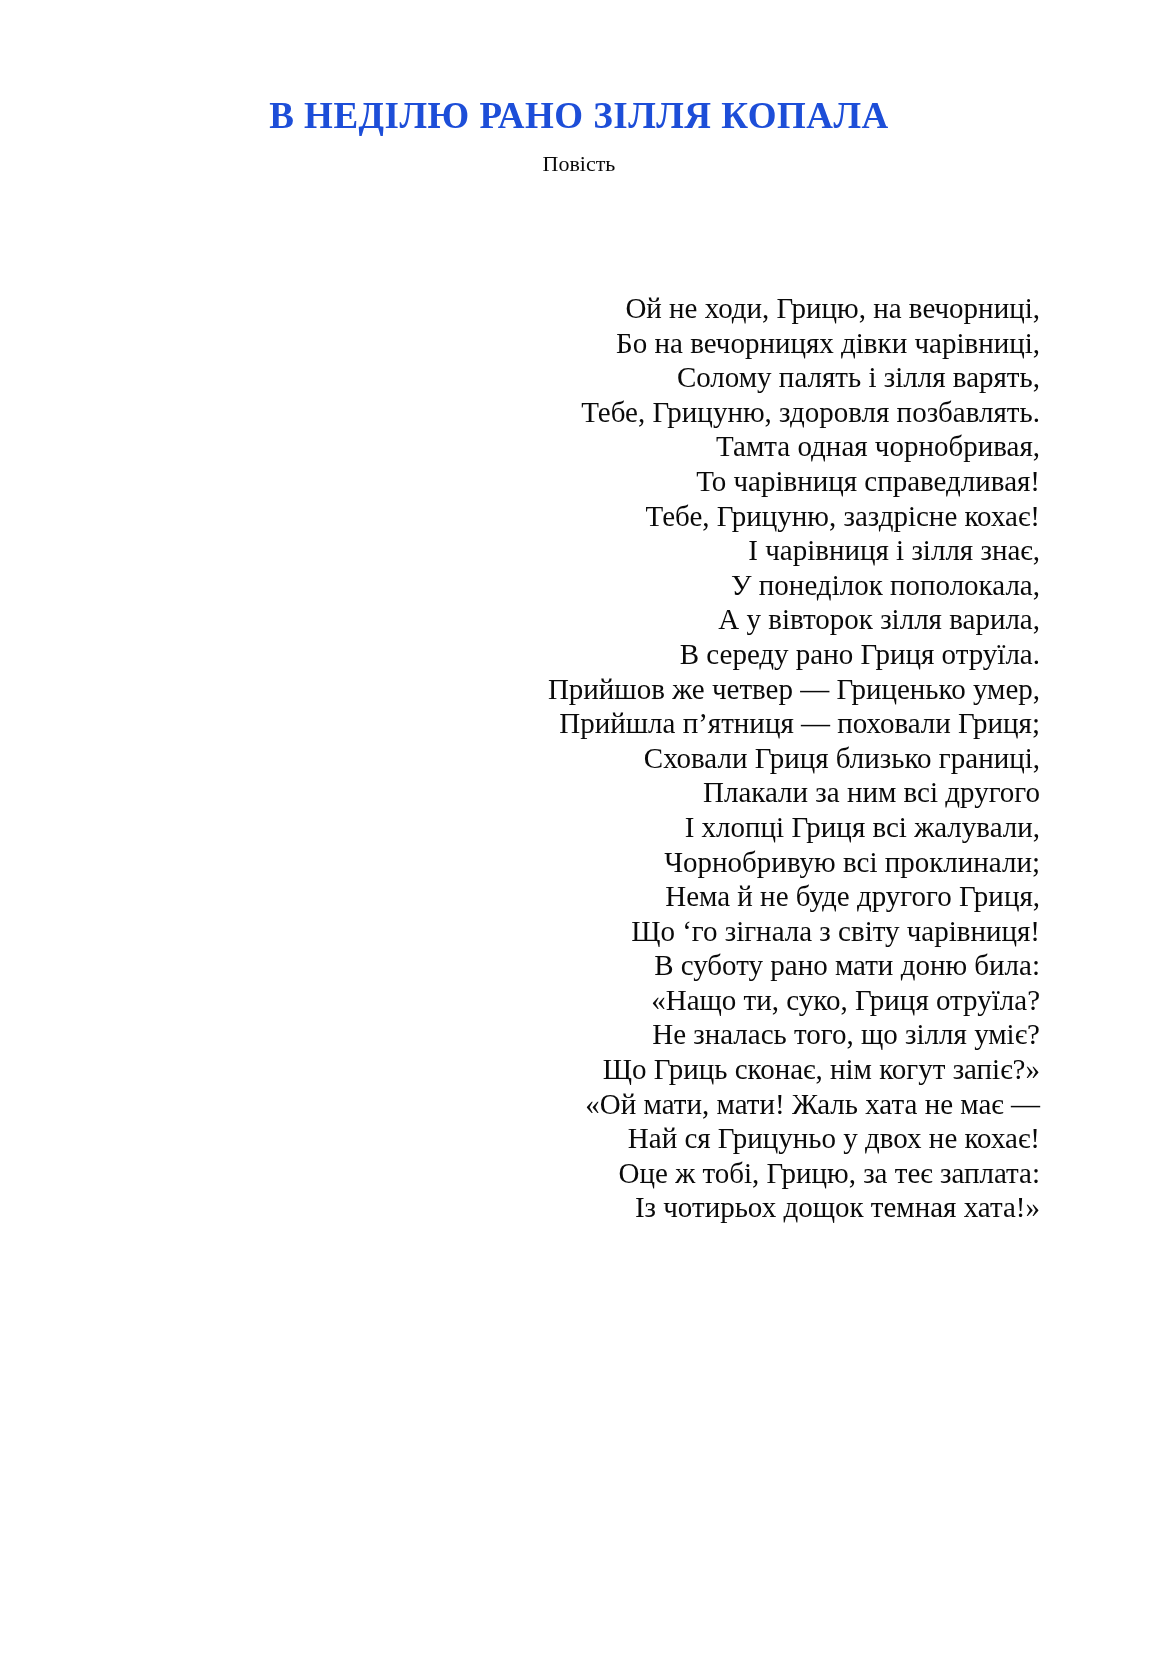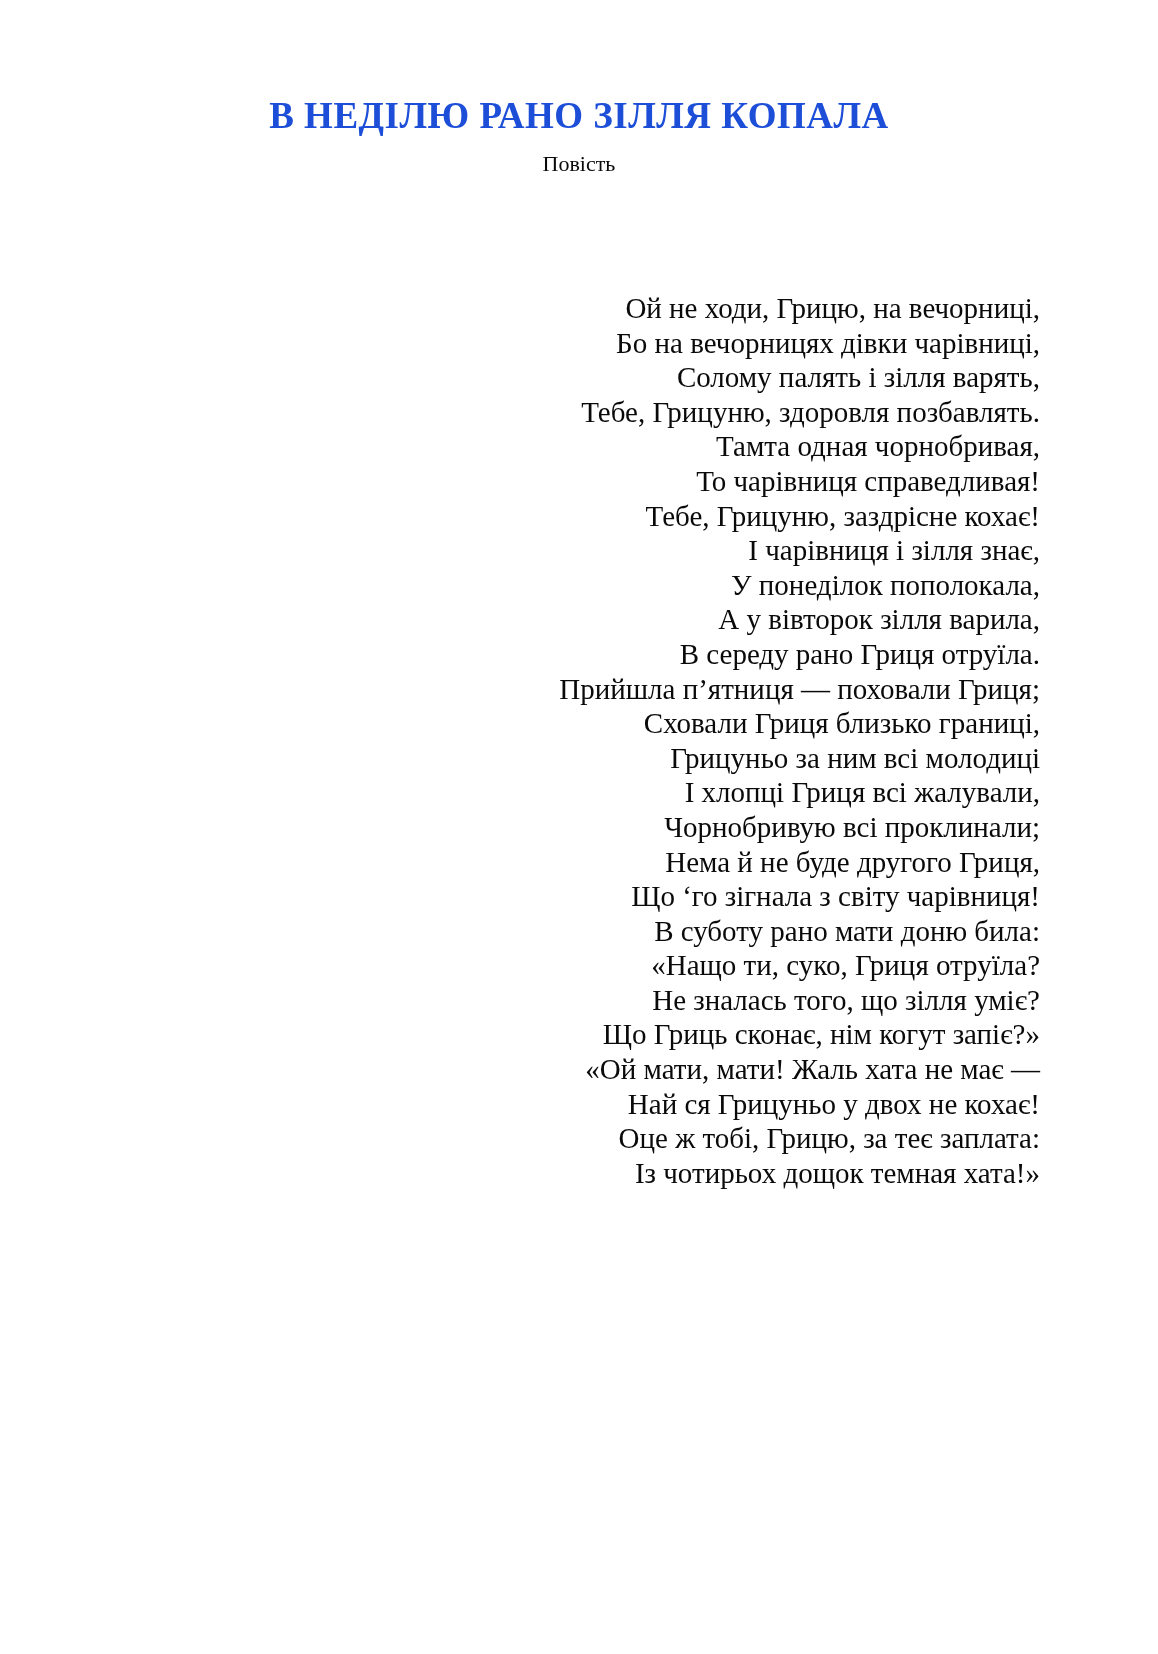--- a/index.html
+++ b/index.html
@@ -65,23 +65,24 @@
       <span class="poem-line">Бо на вечорницях дівки чарівниці,</span>
       <span class="poem-line">Солому палять і зілля варять,</span>
       <span class="poem-line">Тебе, Грицуню, здоровля позбавлять.</span>
       <span class="poem-line">Тамта одная чорнобривая,</span>
       <span class="poem-line">То чарівниця справедливая!</span>
       <span class="poem-line">Тебе, Грицуню, заздрісне кохає!</span>
       <span class="poem-line">І чарівниця і зілля знає,</span>
       <span class="poem-line">У понеділок пополокала,</span>
       <span class="poem-line">А у вівторок зілля варила,</span>
       <span class="poem-line">В середу рано Гриця отруїла.</span>
+      <span class="poem-line">Прийшов же четвер — Гриценько умер,</span>
       <span class="poem-line">Прийшла п’ятниця — поховали Гриця;</span>
       <span class="poem-line">Сховали Гриця близько границі,</span>
-      <span class="poem-line">Грицуньо за ним всі молодиці</span>
+      <span class="poem-line">Плакали за ним всі другого</span>
       <span class="poem-line">І хлопці Гриця всі жалували,</span>
       <span class="poem-line">Чорнобривую всі проклинали;</span>
       <span class="poem-line">Нема й не буде другого Гриця,</span>
       <span class="poem-line">Що ‘го зігнала з світу чарівниця!</span>
       <span class="poem-line">В суботу рано мати доню била:</span>
       <span class="poem-line">«Нащо ти, суко, Гриця отруїла?</span>
       <span class="poem-line">Не зналась того, що зілля уміє?</span>
       <span class="poem-line">Що Гриць сконає, нім когут запіє?»</span>
       <span class="poem-line">«Ой мати, мати! Жаль хата не має —</span>
       <span class="poem-line">Най ся Грицуньо у двох не кохає!</span>

